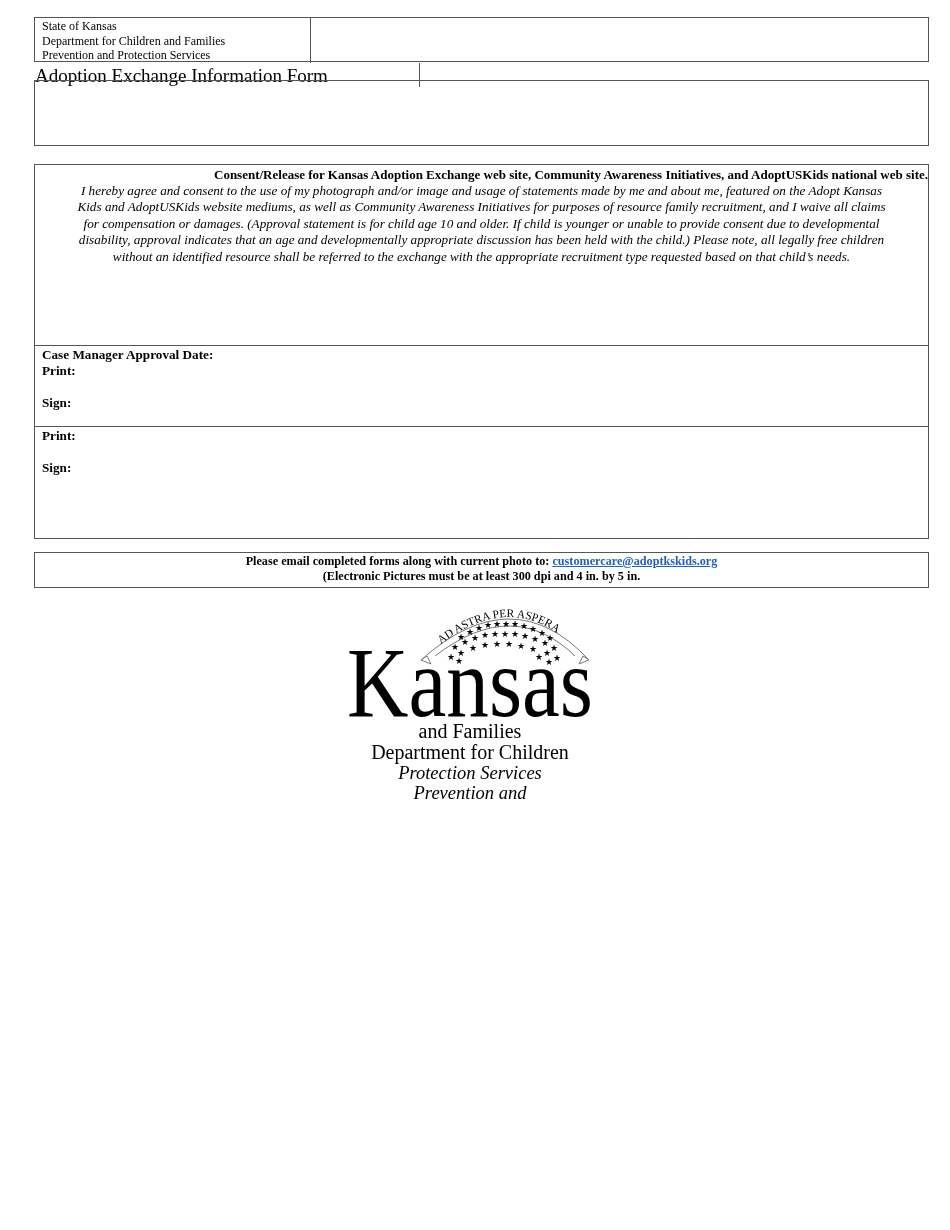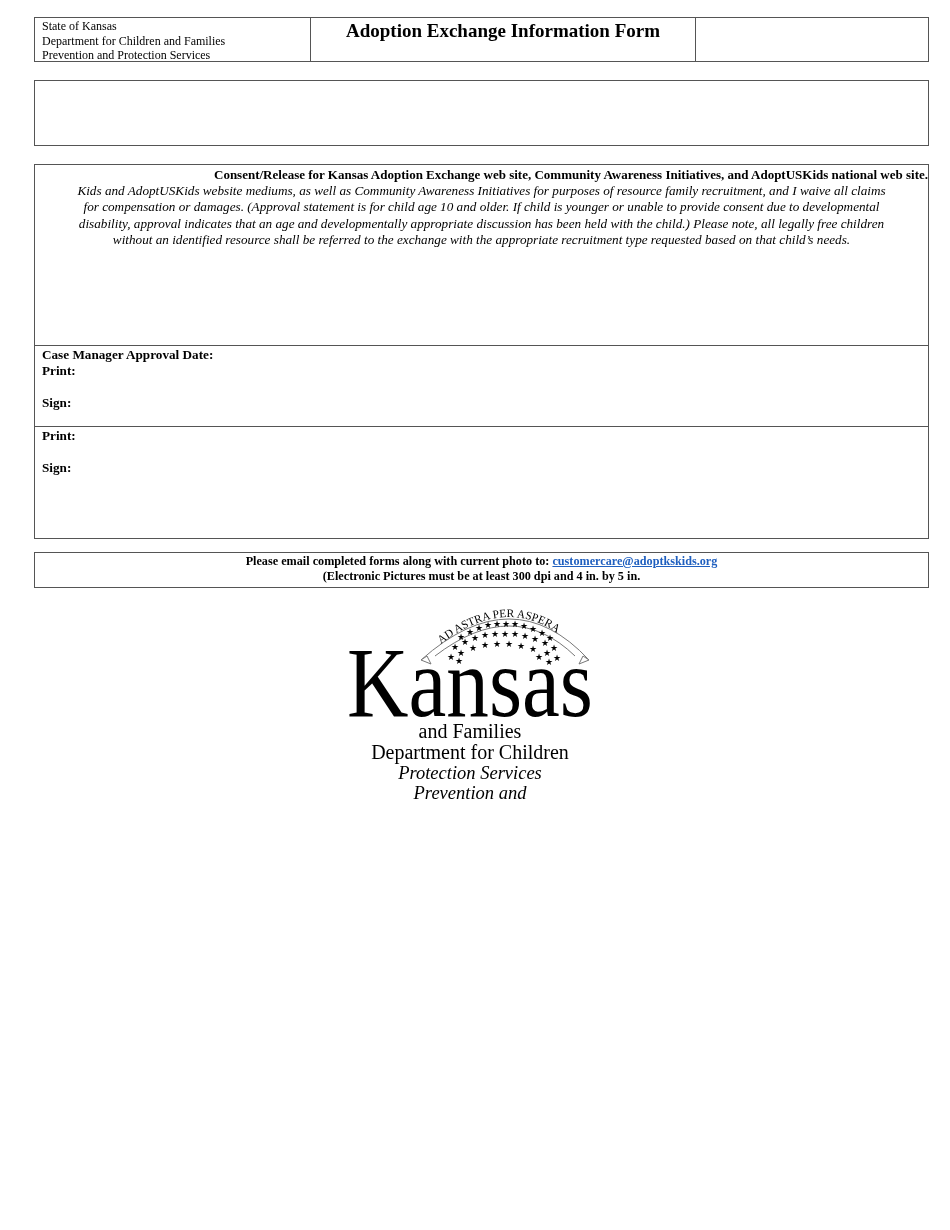--- a/index.html
+++ b/index.html
@@ -1,20 +1,20 @@
 <!DOCTYPE html>
 <html><head>
 <meta charset="utf-8">
 <style>
   html, body { margin:0; padding:0; background:#fff; }
   body { width:950px; height:1230px; position:relative; font-family:"Liberation Serif","DejaVu Serif",serif; color:#000; }
   .abs { position:absolute; box-sizing:border-box; }
-  .hdr { left:34px; top:17px; width:895px; height:45px; border:1px solid #555; display:flex; }
+  .hdr { left:34px; top:17px; width:895px; height:45px; border:1px solid #555; display:flex;flex-direction:column; }
   .hdr-left { width:268px; border-right:1px solid #555; padding:1px 0 0 7px; font-size:12px; line-height:14.5px; }
-  .hdr-mid { width:384px; border-right:1px solid #555; text-align:center; font-weight:bold; font-size:19px; padding-top:2px; }
+  .hdr-mid { width:384px; border-right:1px solid #555; text-align:left; font-weight:normal; font-size:19px; padding-top:2px; }
   .hdr-right { flex:1; text-align:right; padding:1px 8px 0 0; font-size:12px; line-height:14.5px; }
   .blank-box { left:34px; top:80px; width:895px; height:66px; border:1px solid #555; }
   .consent { left:34px; top:164px; width:895px; height:375px; border:1px solid #555; }
   .consent-head { text-align:right; font-weight:bold; font-size:13px; padding-top:2px; line-height:16px; }
   .consent-body { text-align:center; font-style:italic; font-size:13.2px; line-height:16.4px; padding:0 14px; }
   .row { position:absolute; left:0; right:0; border-top:1px solid #555; font-weight:bold; font-size:13.2px; line-height:16px; padding:1px 7px; box-sizing:border-box; }
   .child-row { top:114px; height:66px; }
   .child-date { position:absolute; left:522px; top:1px; }
   .cm-row { top:180px; height:81px; }
   .sup-row { top:261px; height:113px; }
@@ -35,20 +35,21 @@
     <div>Prevention and Protection Services</div>
   </div>
   <div class="hdr-mid">Adoption Exchange Information Form</div>
 </div>
 
 <div class="abs blank-box"></div>
 
 <div class="abs consent">
   <div class="consent-head">Consent/Release for Kansas Adoption Exchange web site, Community Awareness Initiatives, and AdoptUSKids national web site.</div>
   <div class="consent-body">
+    <div>I hereby agree and consent to the use of my photograph and/or image and usage of statements made by me and about me, featured on the Adopt Kansas</div>
     <div>Kids and AdoptUSKids website mediums, as well as Community Awareness Initiatives for purposes of resource family recruitment, and I waive all claims</div>
     <div>for compensation or damages. (Approval statement is for child age 10 and older. If child is younger or unable to provide consent due to developmental</div>
     <div>disability, approval indicates that an age and developmentally appropriate discussion has been held with the child.) Please note, all legally free children</div>
     <div>without an identified resource shall be referred to the exchange with the appropriate recruitment type requested based on that child’s needs.</div>
   </div>
 
 
   <div class="row cm-row">
     <div>Case Manager Approval Date:</div>
     <div>Print:</div>

